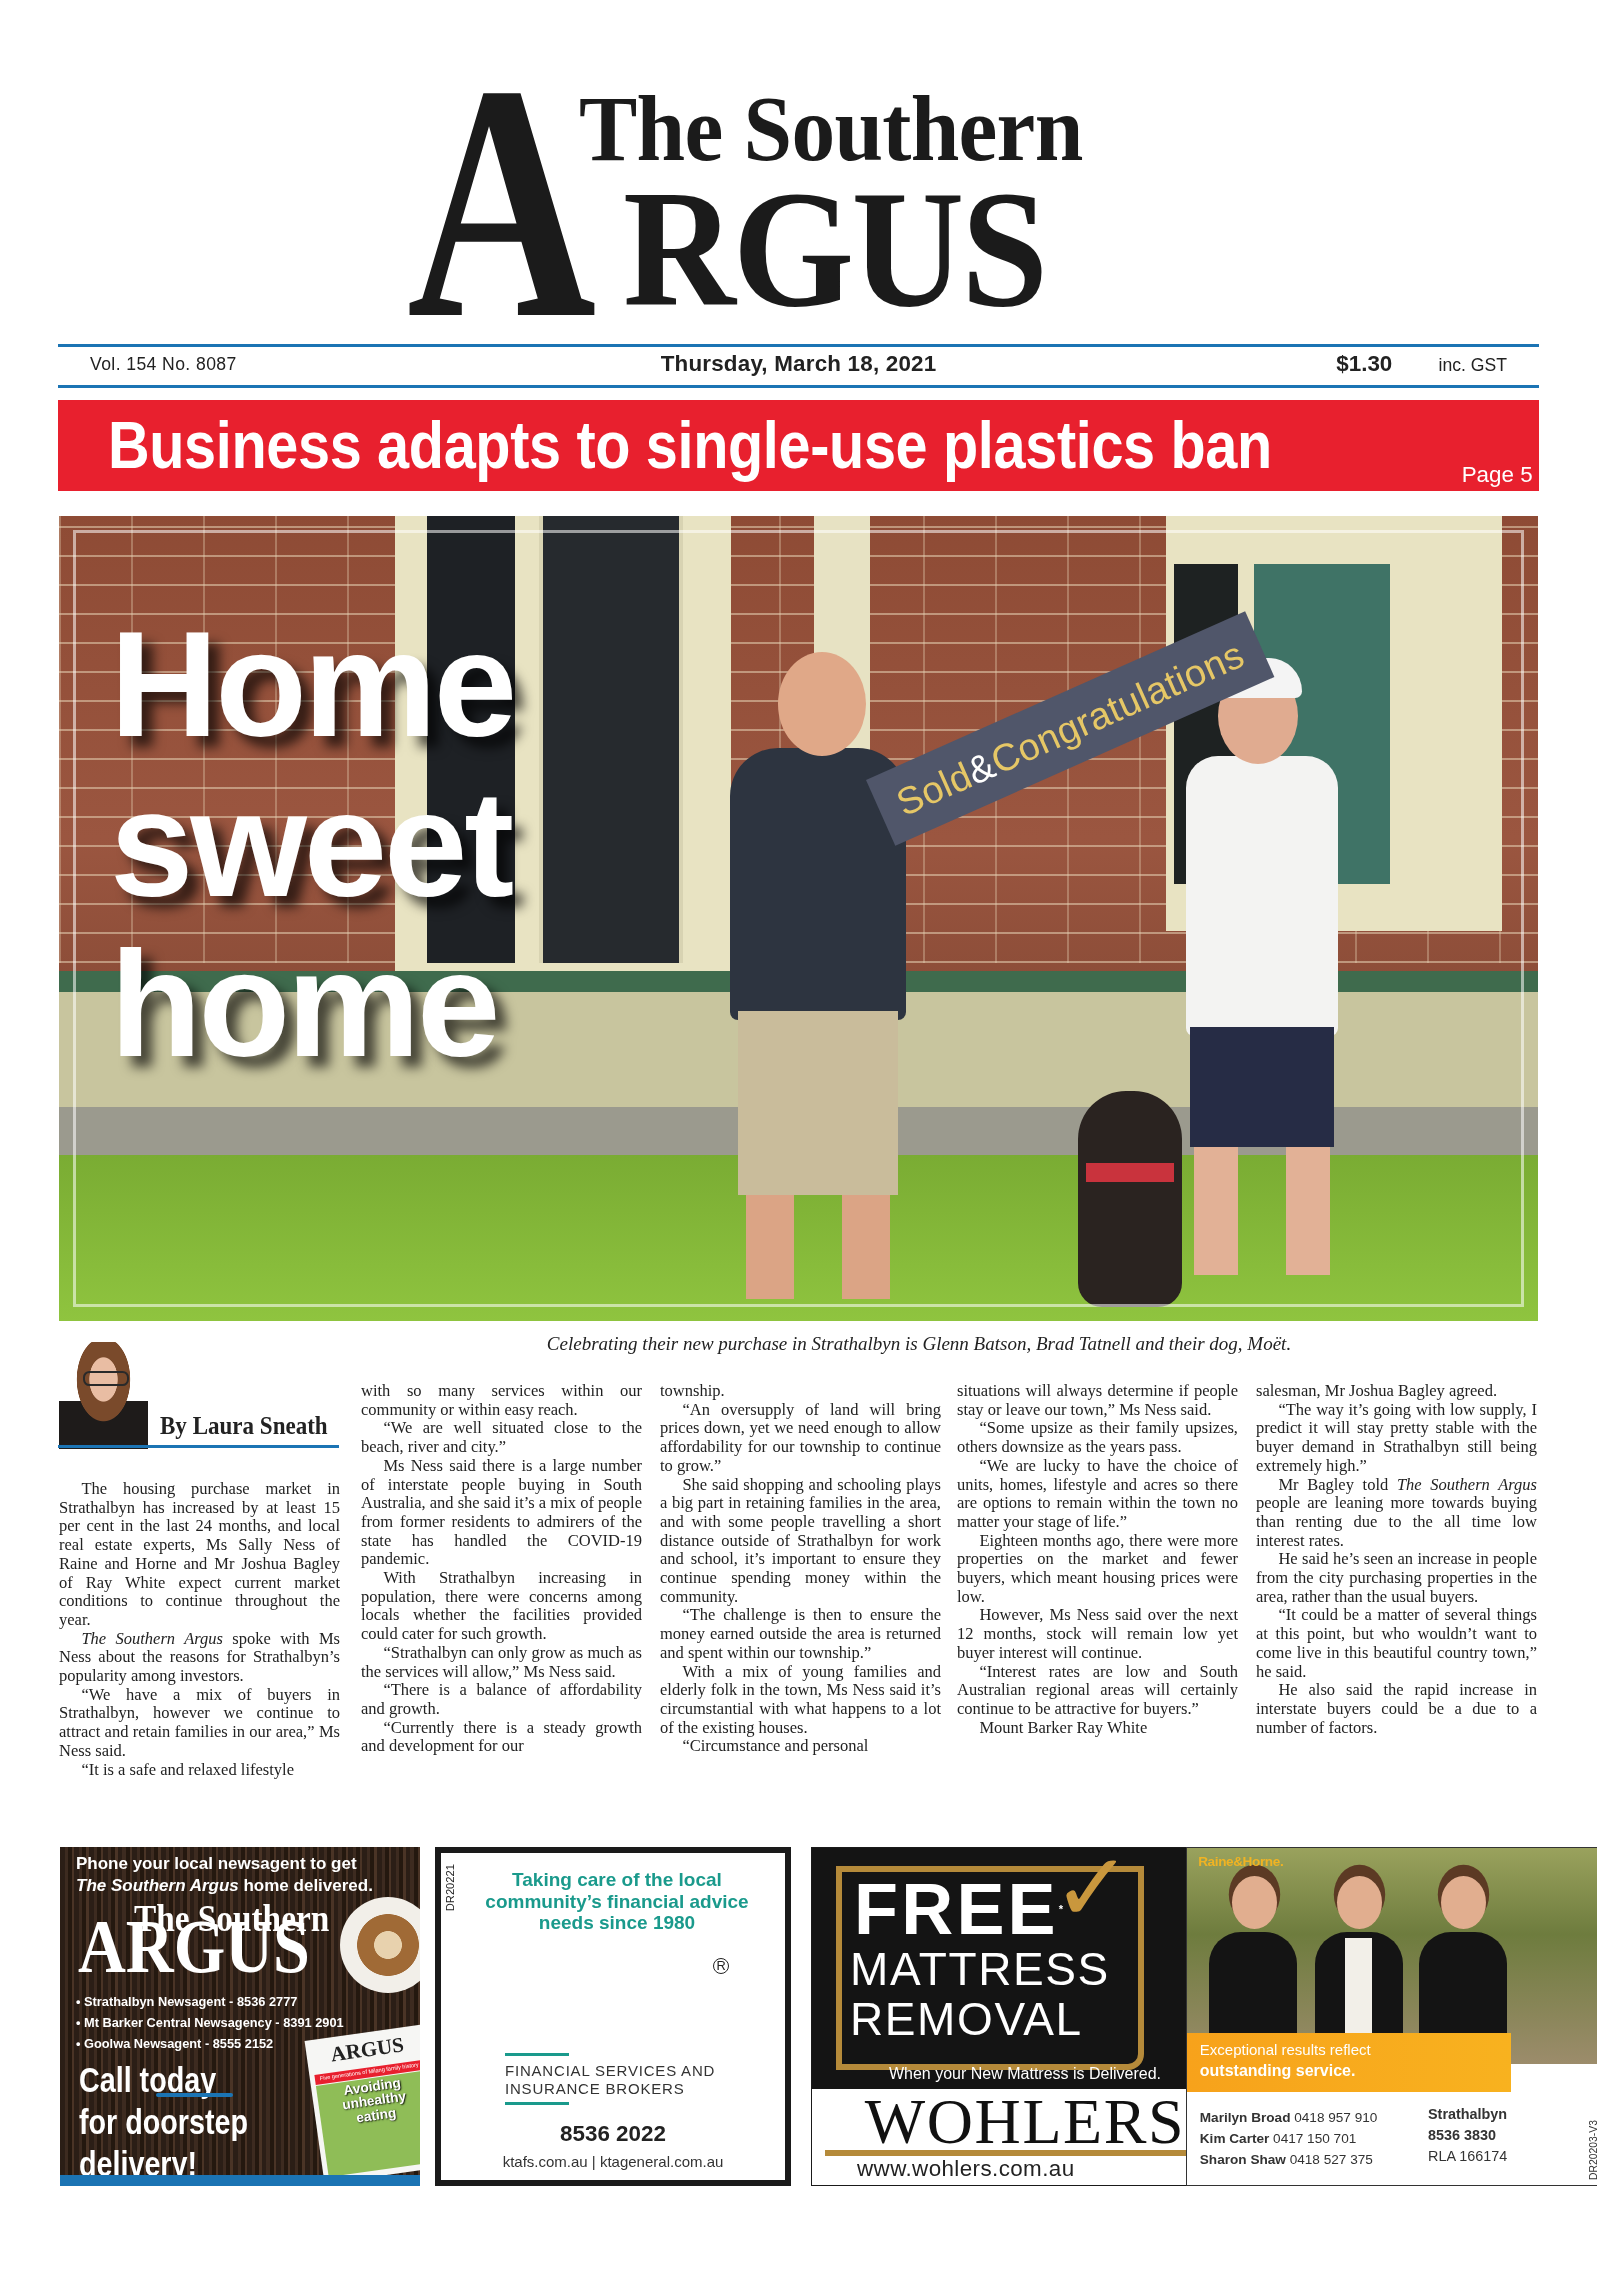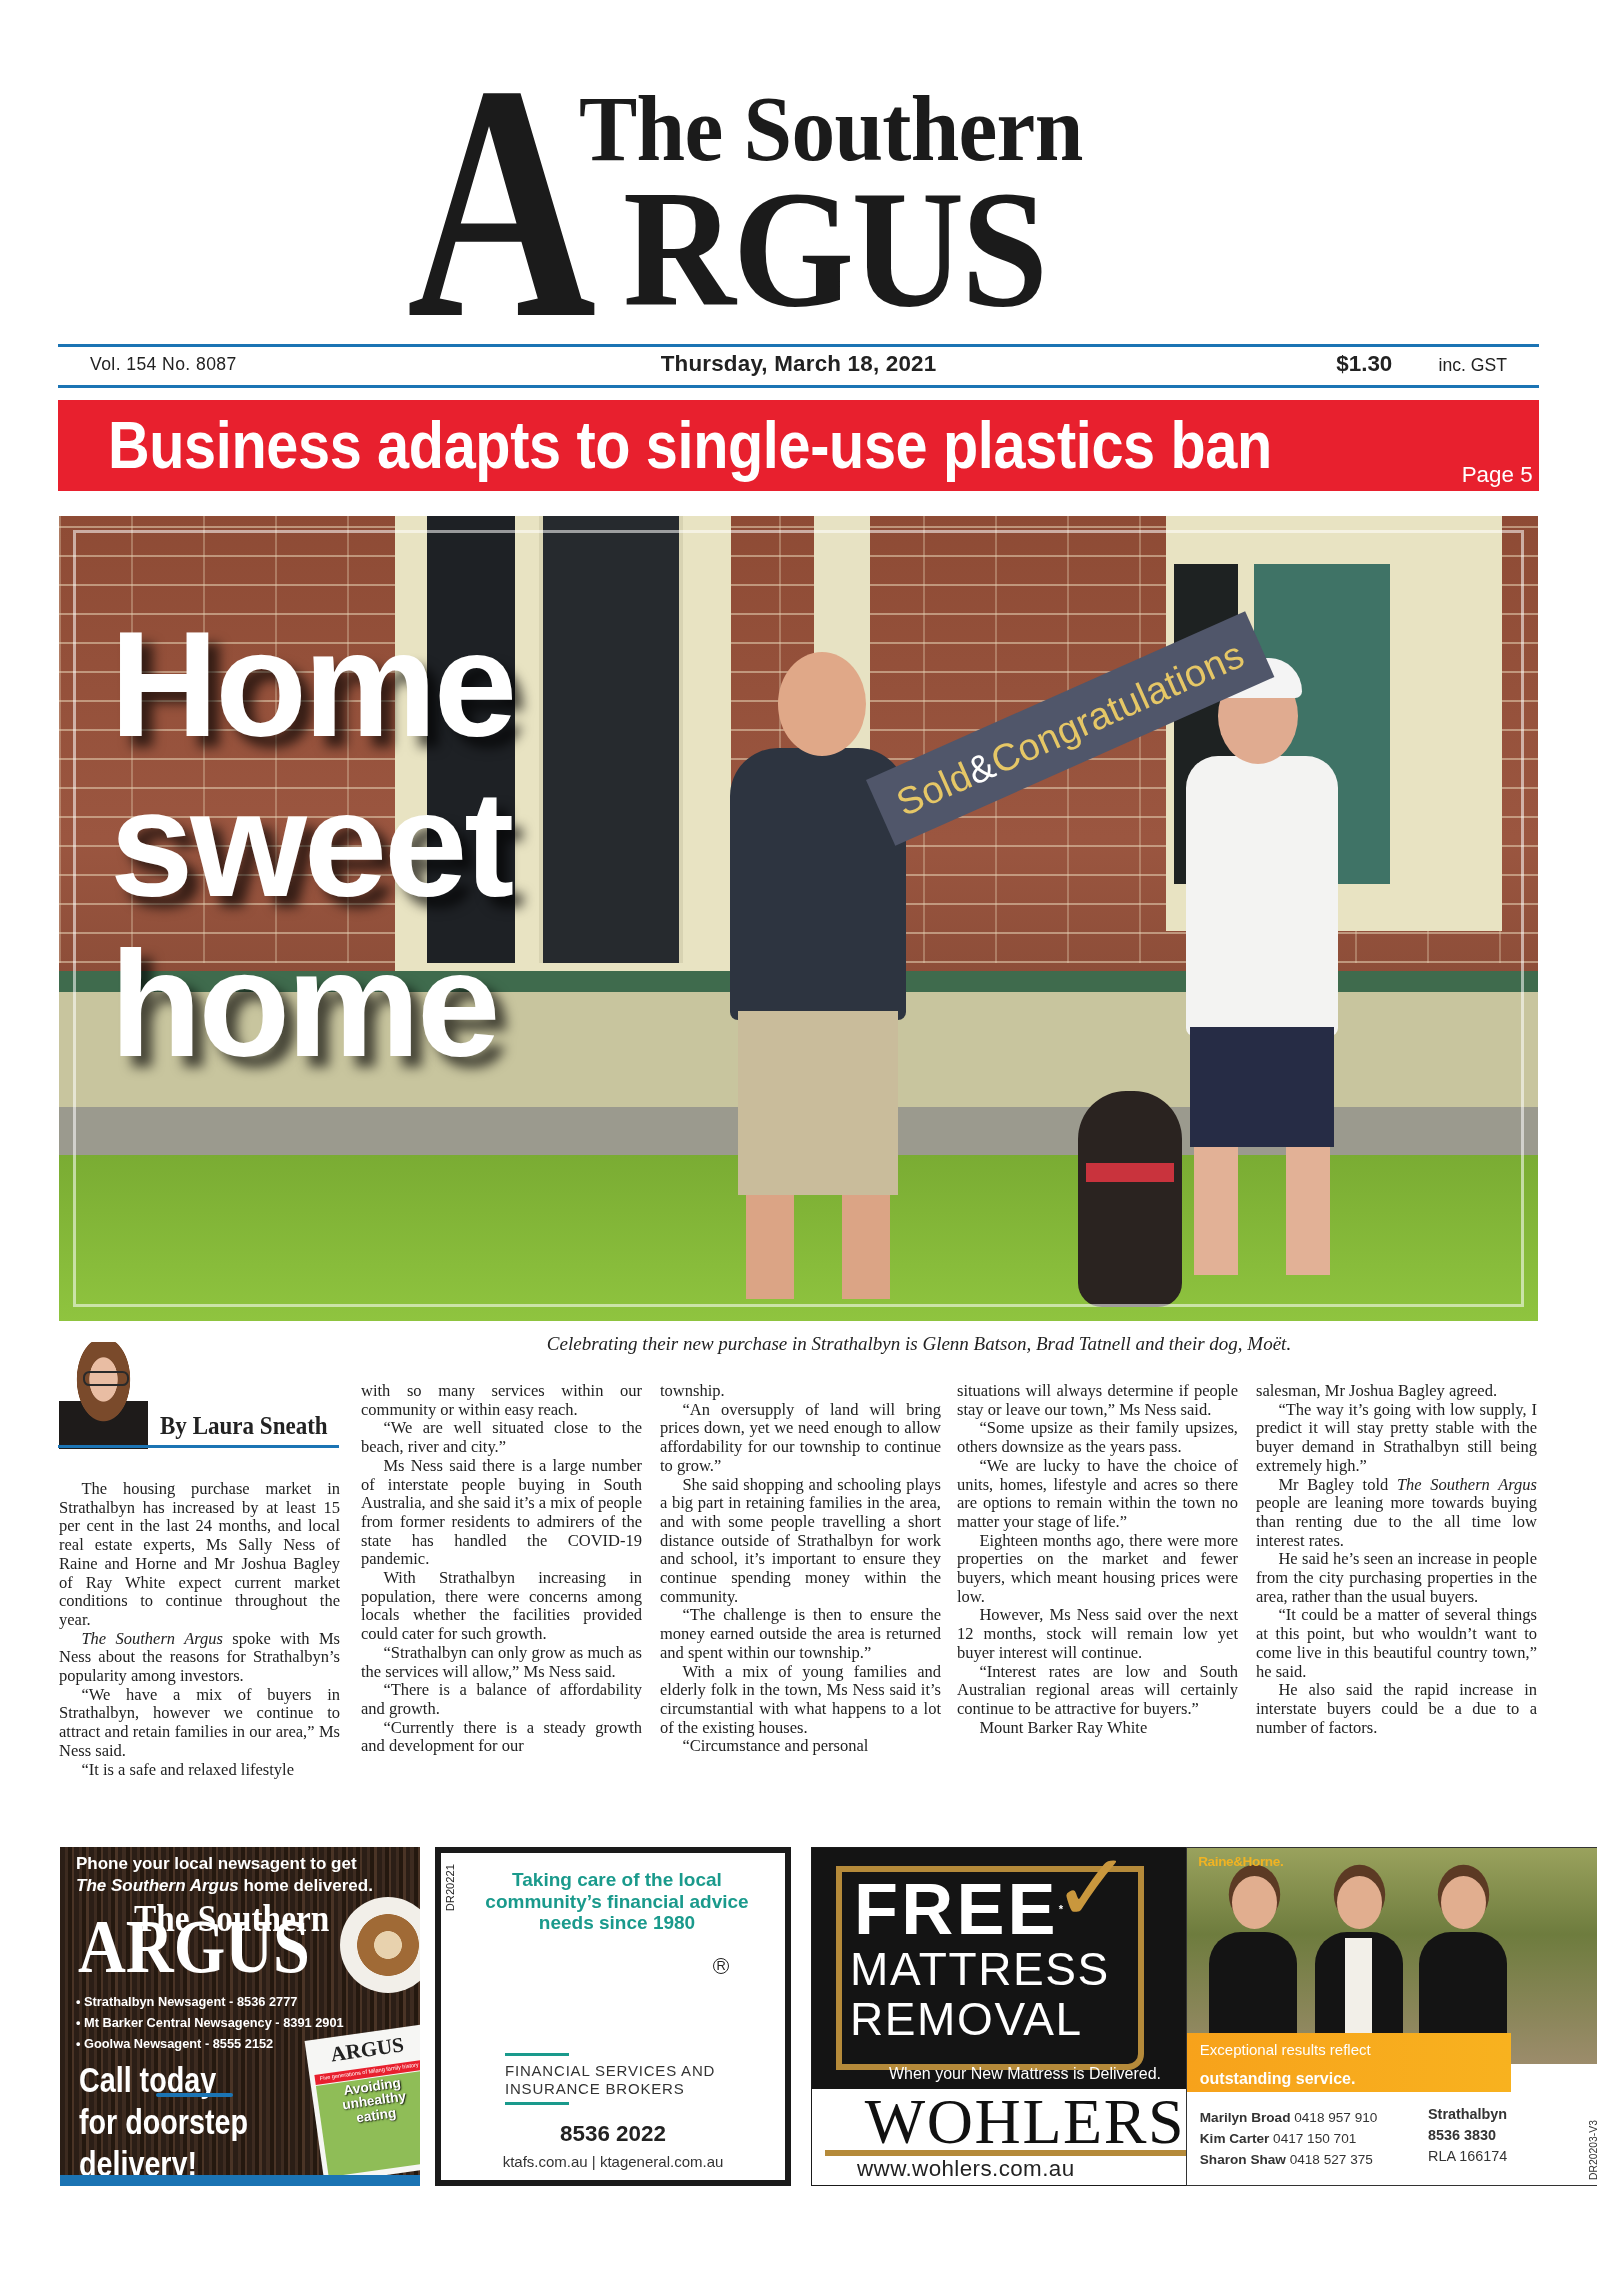--- a/index.html
+++ b/index.html
@@ -125,21 +125,21 @@
 
   .ad-raine { left:1186px; width:419px; background:#ffffff; border:1.6px solid #333; }
   .ad-raine .photo-bg { position:absolute; left:0; top:0; width:100%; height:216px; background:linear-gradient(180deg,#9aa25d 0%,#6e7c3e 40%,#9c8c6b 100%); }
   .ad-raine .agent { position:absolute; top:28px; width:88px; height:192px; }
   .ad-raine .agent .face { position:absolute; left:22.4px; top:0; width:45px; height:53px; border-radius:50%; background:#e1ae8f; box-shadow:0 -8px 0 3.2px #5c3a24; }
   .ad-raine .agent .body { position:absolute; left:0; top:56px; width:88px; height:136px; background:#141414; border-radius:32px 32px 0 0; }
   .ad-raine .agent .top { position:absolute; left:30px; top:62px; width:27px; height:104px; background:#f2efe8; }
   .ad-raine .brand { position:absolute; left:11.2px; top:6.4px; font-size:13.6px; font-weight:bold; color:#f0b323; letter-spacing:-0.4px; }
   .ad-raine .promo { position:absolute; left:0; top:185px; width:324px; height:59px; background:linear-gradient(90deg,#f7a21b,#f8b21f); }
   .ad-raine .promo .l1 { position:absolute; left:12.8px; top:8px; font-size:15px; color:#ffffff; }
-  .ad-raine .promo .l2 { position:absolute; left:12.8px; top:29px; font-size:16px; font-weight:bold; color:#ffffff;margin-top:8px; }
+  .ad-raine .promo .l2 { position:absolute; left:12.8px; top:29px; font-size:16px; font-weight:bold; color:#ffffff; }
   .ad-raine .contacts { position:absolute; left:12.8px; top:259px; font-size:13.6px; color:#333; line-height:21px; }
   .ad-raine .contacts b { color:#333; }
   .ad-raine .office { position:absolute; left:241px; top:256px; font-size:14.4px; color:#333; line-height:21px; }
   .ad-raine .office .town, .ad-raine .office .phone { font-weight:bold; }
   .ad-raine .code { position:absolute; right:4.8px; top:272px; font-size:10.4px; color:#333; writing-mode:vertical-rl; transform:rotate(180deg); }
 </style>
 </head>
 <body>
 
 <div class="masthead">

